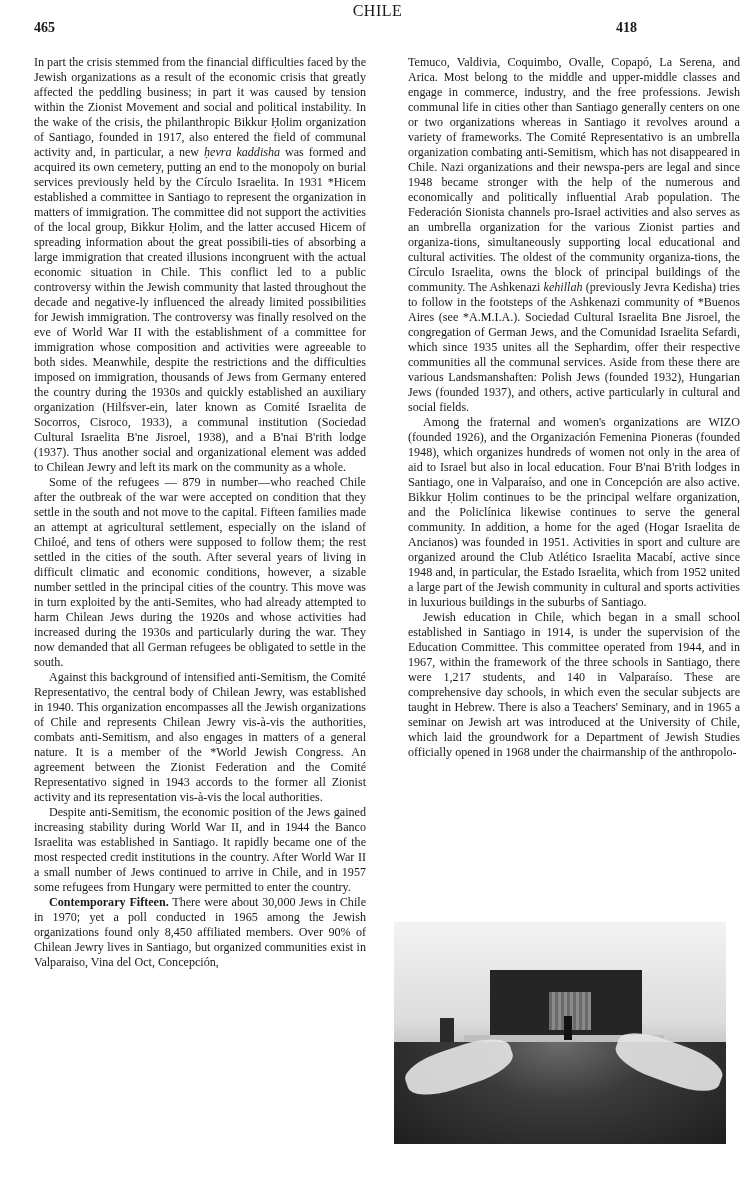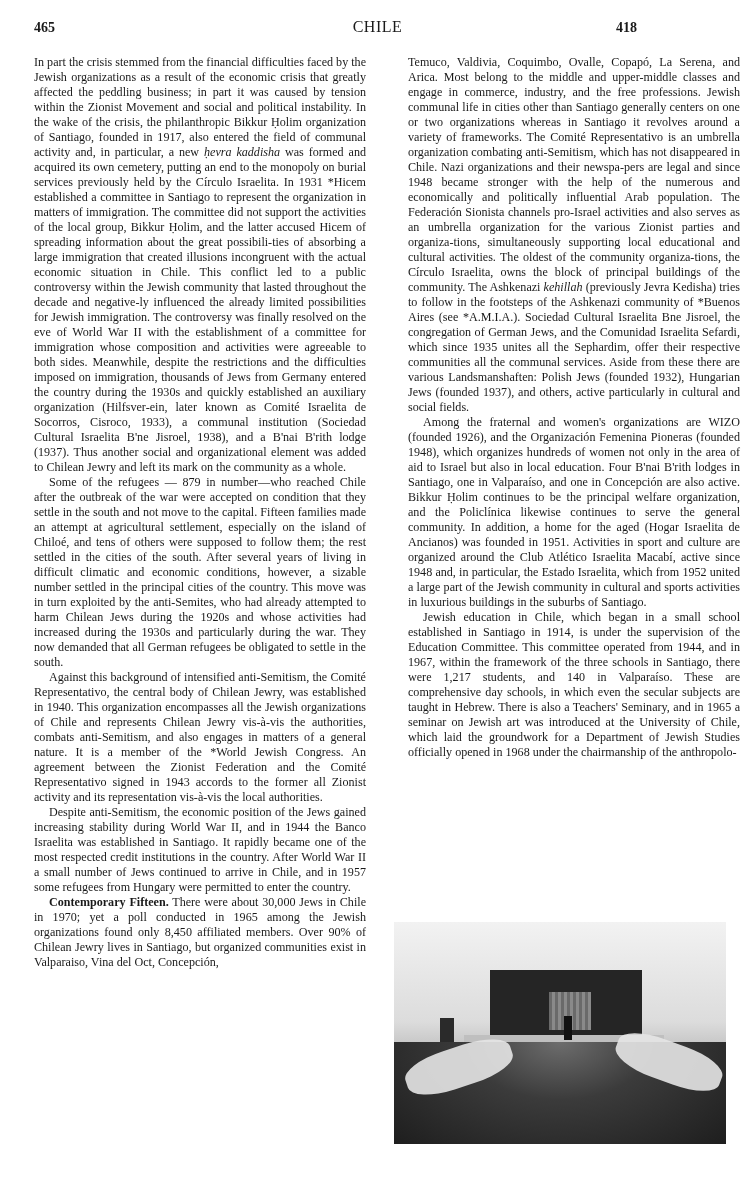--- a/index.html
+++ b/index.html
@@ -8,21 +8,21 @@
     font-family: "Liberation Serif", "DejaVu Serif", serif;
     color: #1a1a1a;
   }
   .header {
     position: absolute; top: 0; left: 0; width: 671px; height: 40px;
   }
   .page-left {
     position: absolute; left: 34px; top: 20px; font-size: 14px; font-weight: bold;
   }
   .running-head {
-    position: absolute; left: 0; width: 755px; top: 18px; text-align: center;
+    position: absolute; left: 0; width: 755px; top: 2px; text-align: center;
     font-size: 16px; letter-spacing: 0.5px;
   }
   .page-right {
     position: absolute; right: 34px; top: 20px; font-size: 14px; font-weight: bold;
   }
   .col {
     position: absolute; top: 55px; width: 332px;
     font-size: 12.1px; line-height: 15px; text-align: justify;
     hyphens: manual;
   }

